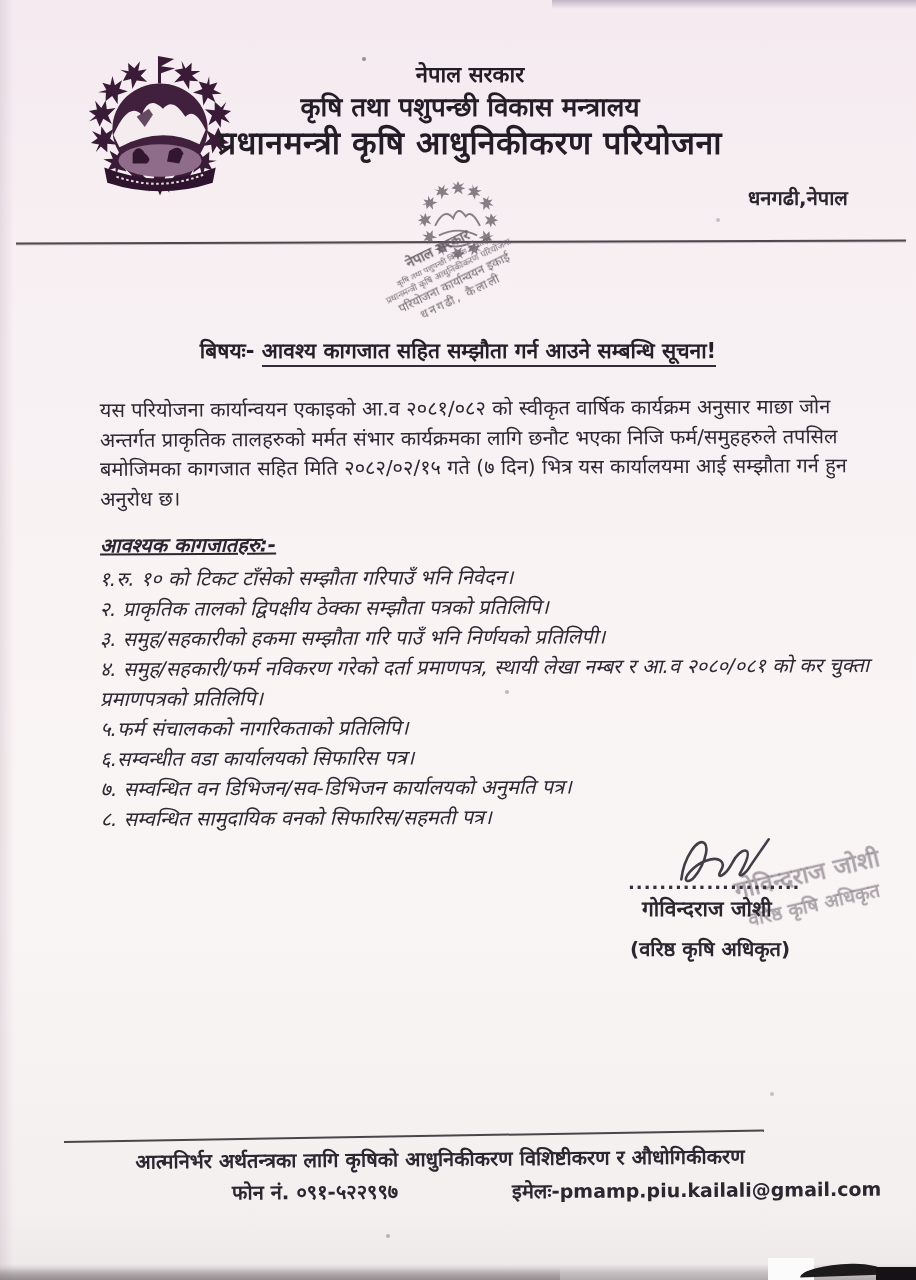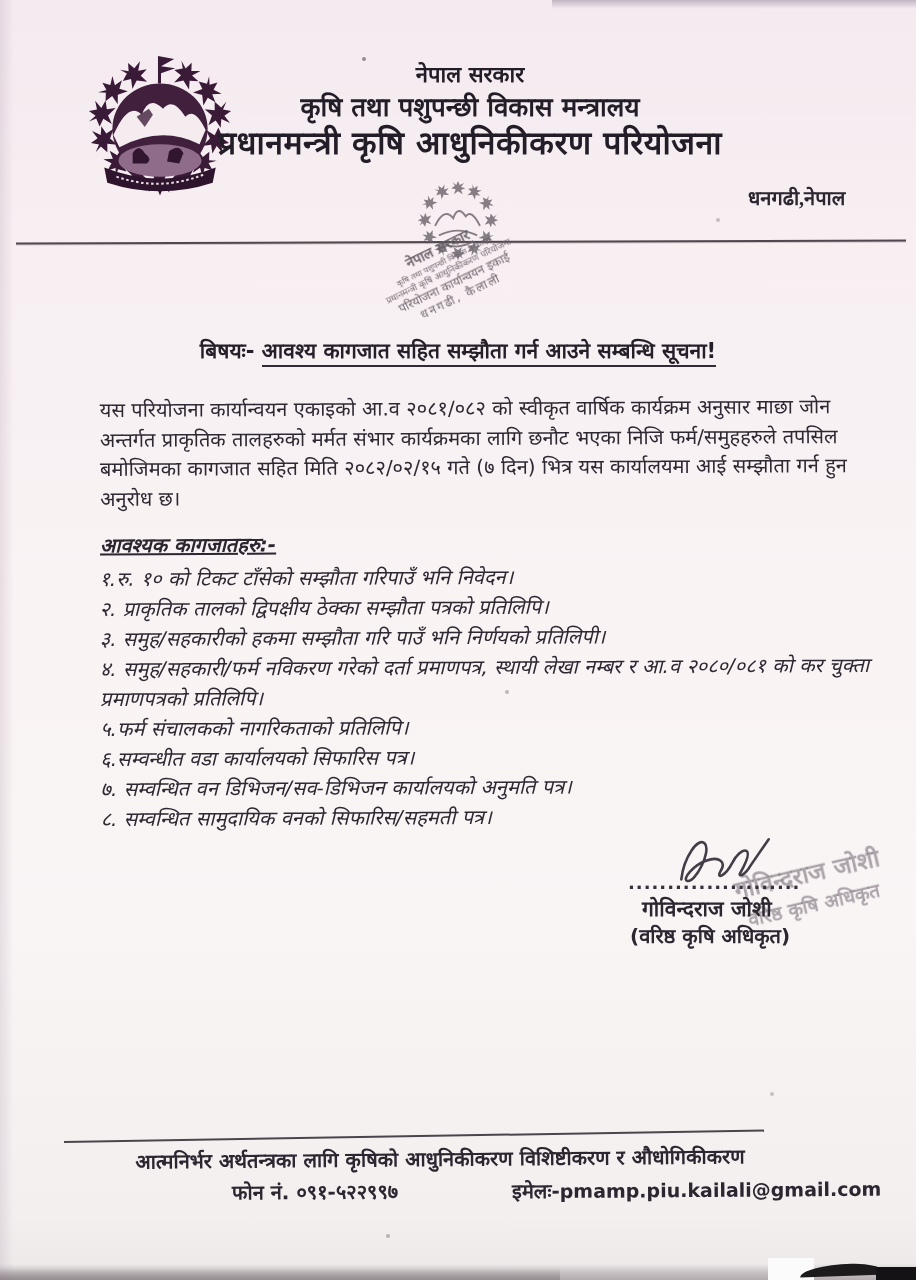--- a/index.html
+++ b/index.html
@@ -29,21 +29,21 @@
     border-radius:60% 40% 50% 50% / 100% 100% 0 0; transform:rotate(-2deg); }
   .black-corner { left:876px; bottom:0; width:40px; height:13px; background:#141214; }
   .speck { width:4px; height:4px; border-radius:50%; background:rgba(70,62,72,.55); }
 
   
   .hdr { left:150px; width:640px; text-align:center; line-height:1.1; color:#231d28; }
   .hdr1 { top:63px;  font-size:22px; font-weight:bold; }
   .hdr2 { top:93px;  font-size:26px; font-weight:bold; }
   .hdr3 { top:126px; font-size:32px; font-weight:bold; letter-spacing:.5px; }
   .hdr4 { top:169px; font-size:22px; font-weight:bold; }
-  .loc  { left:748px; top:184px; font-size:20px; font-weight:bold;font-family:Liberation Serif, serif; }
+  .loc  { left:748px; top:184px; font-size:20px; font-weight:bold; }
 
   .rule-top { left:16px; top:241px; width:890px; height:2px; background:#50474f;
     transform:rotate(-.2deg); box-shadow:0 1px 0 rgba(80,71,79,.25); }
 
   
   .emblem { left:84px; top:56px; width:152px; height:142px; }
 
   
   .stamp-wrap { left:352px; top:180px; width:200px; height:165px; z-index:3; }
   .stamp-emblem { position:absolute; left:58px; top:0; width:96px; height:86px; opacity:.8; }
@@ -71,21 +71,21 @@
 
   
   .sig-wrap { left:628px; top:832px; width:286px; height:130px; }
   .sig-scribble { position:absolute; left:42px; top:-2px; width:120px; height:58px; transform:rotate(-4deg); }
   .sig-stamp { position:absolute; left:62px; top:26px; width:240px; transform:rotate(-13deg);
     color:rgba(108,97,108,.55); font-weight:bold; text-align:center; line-height:1.4; filter:blur(.3px); }
   .sig-stamp .n { font-size:24px; }
   .sig-stamp .t { font-size:19px; }
   .sig-dots { position:absolute; left:0; top:40px; font-size:18px; font-weight:bold; letter-spacing:1px; color:#35303a; }
   .sig-name { position:absolute; left:14px; top:62px; font-size:21px; font-weight:bold; }
-  .sig-title { position:absolute; left:2px; top:90px; font-size:20px; font-weight:bold; }
+  .sig-title { position:absolute; left:2px; top:103px; font-size:20px; font-weight:bold; }
 
   
   .footer-rule { left:64px; top:1141px; width:700px; height:2px; background:#4c444b;
     transform:rotate(-.95deg); transform-origin:left center; }
   .footer-slogan { left:60px; top:1145px; width:760px; text-align:center; font-size:20px;
     font-weight:bold; transform:rotate(-.5deg); }
   .footer-phone { left:232px; top:1178px; font-size:20px; font-weight:bold; transform:rotate(-.4deg); }
   .footer-email { left:512px; top:1176px; font-size:20px; font-weight:bold; transform:rotate(-.4deg); }
   .footer-email .latin { font-family:"DejaVu Sans", sans-serif; font-size:19px; }
 </style>

